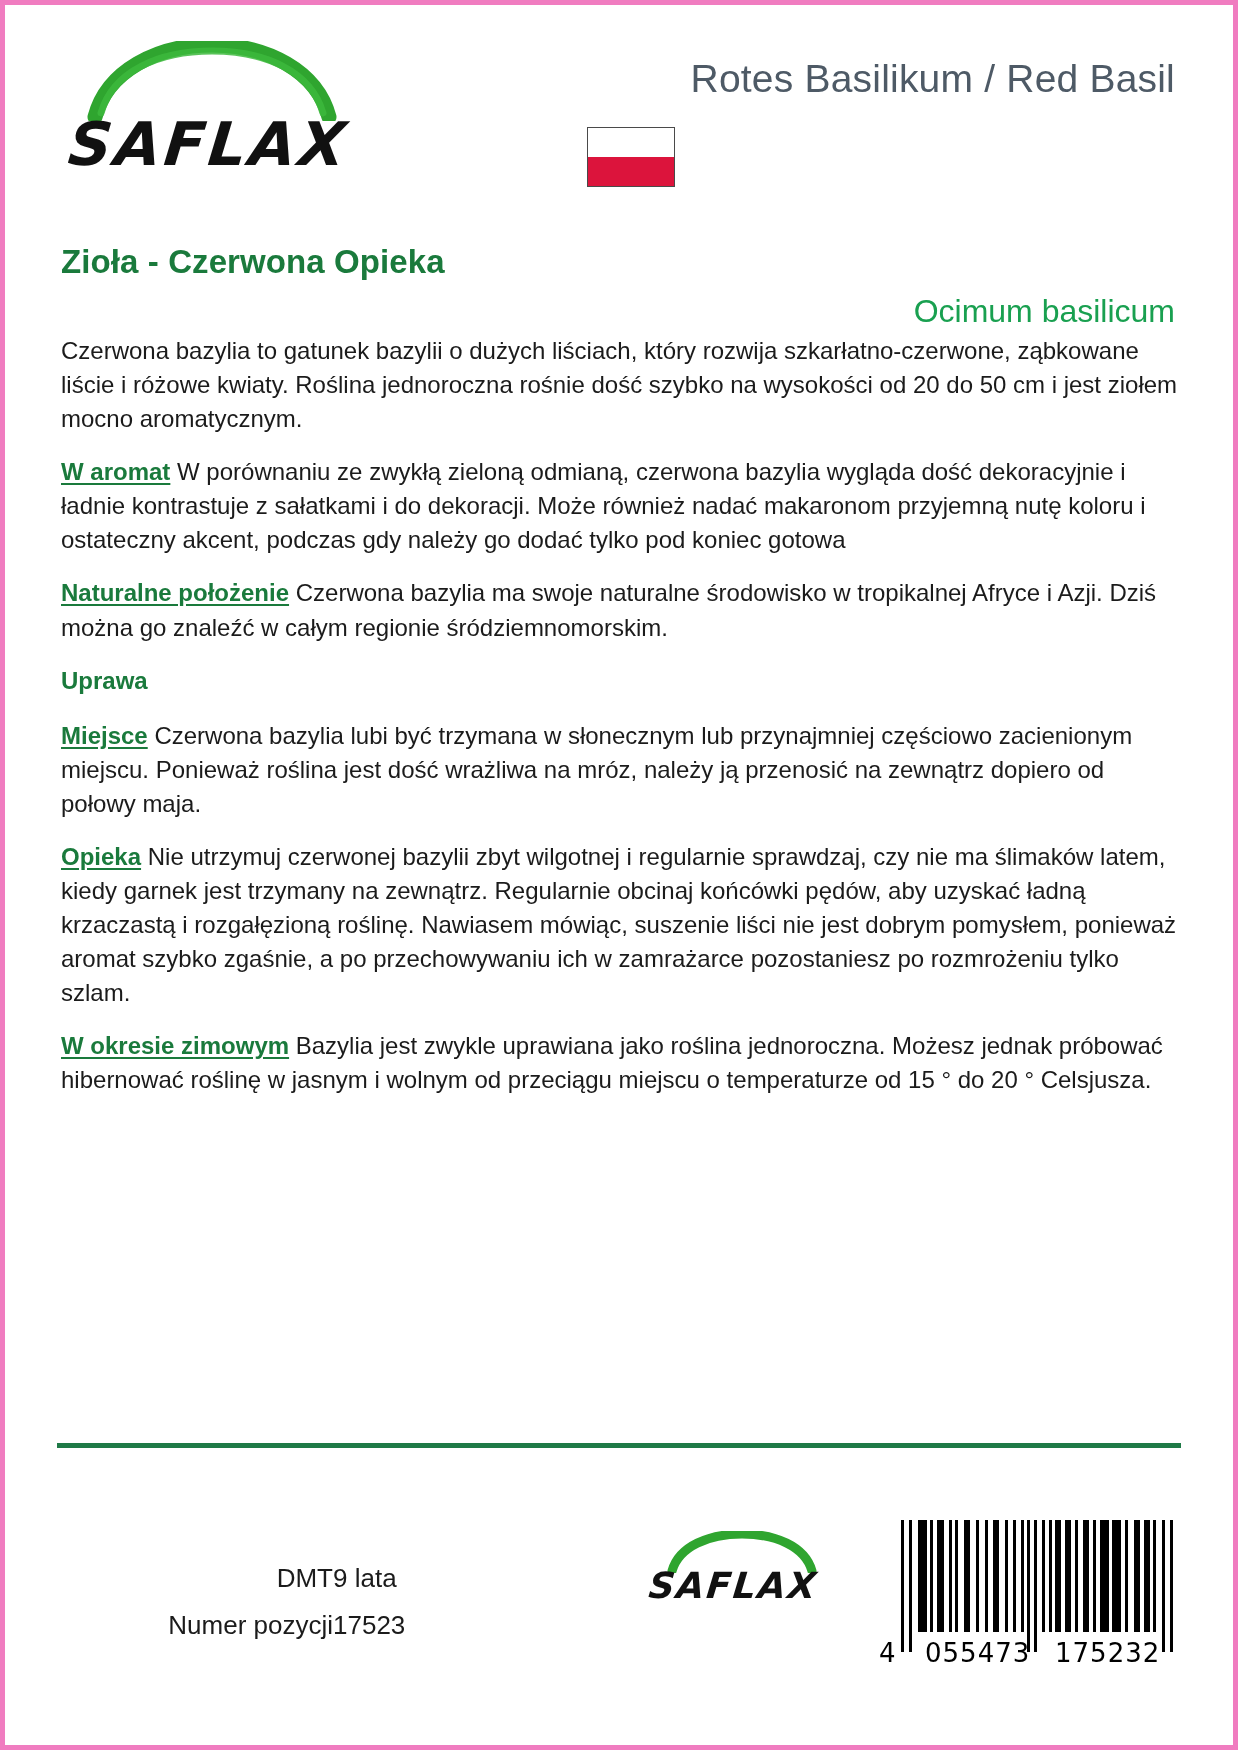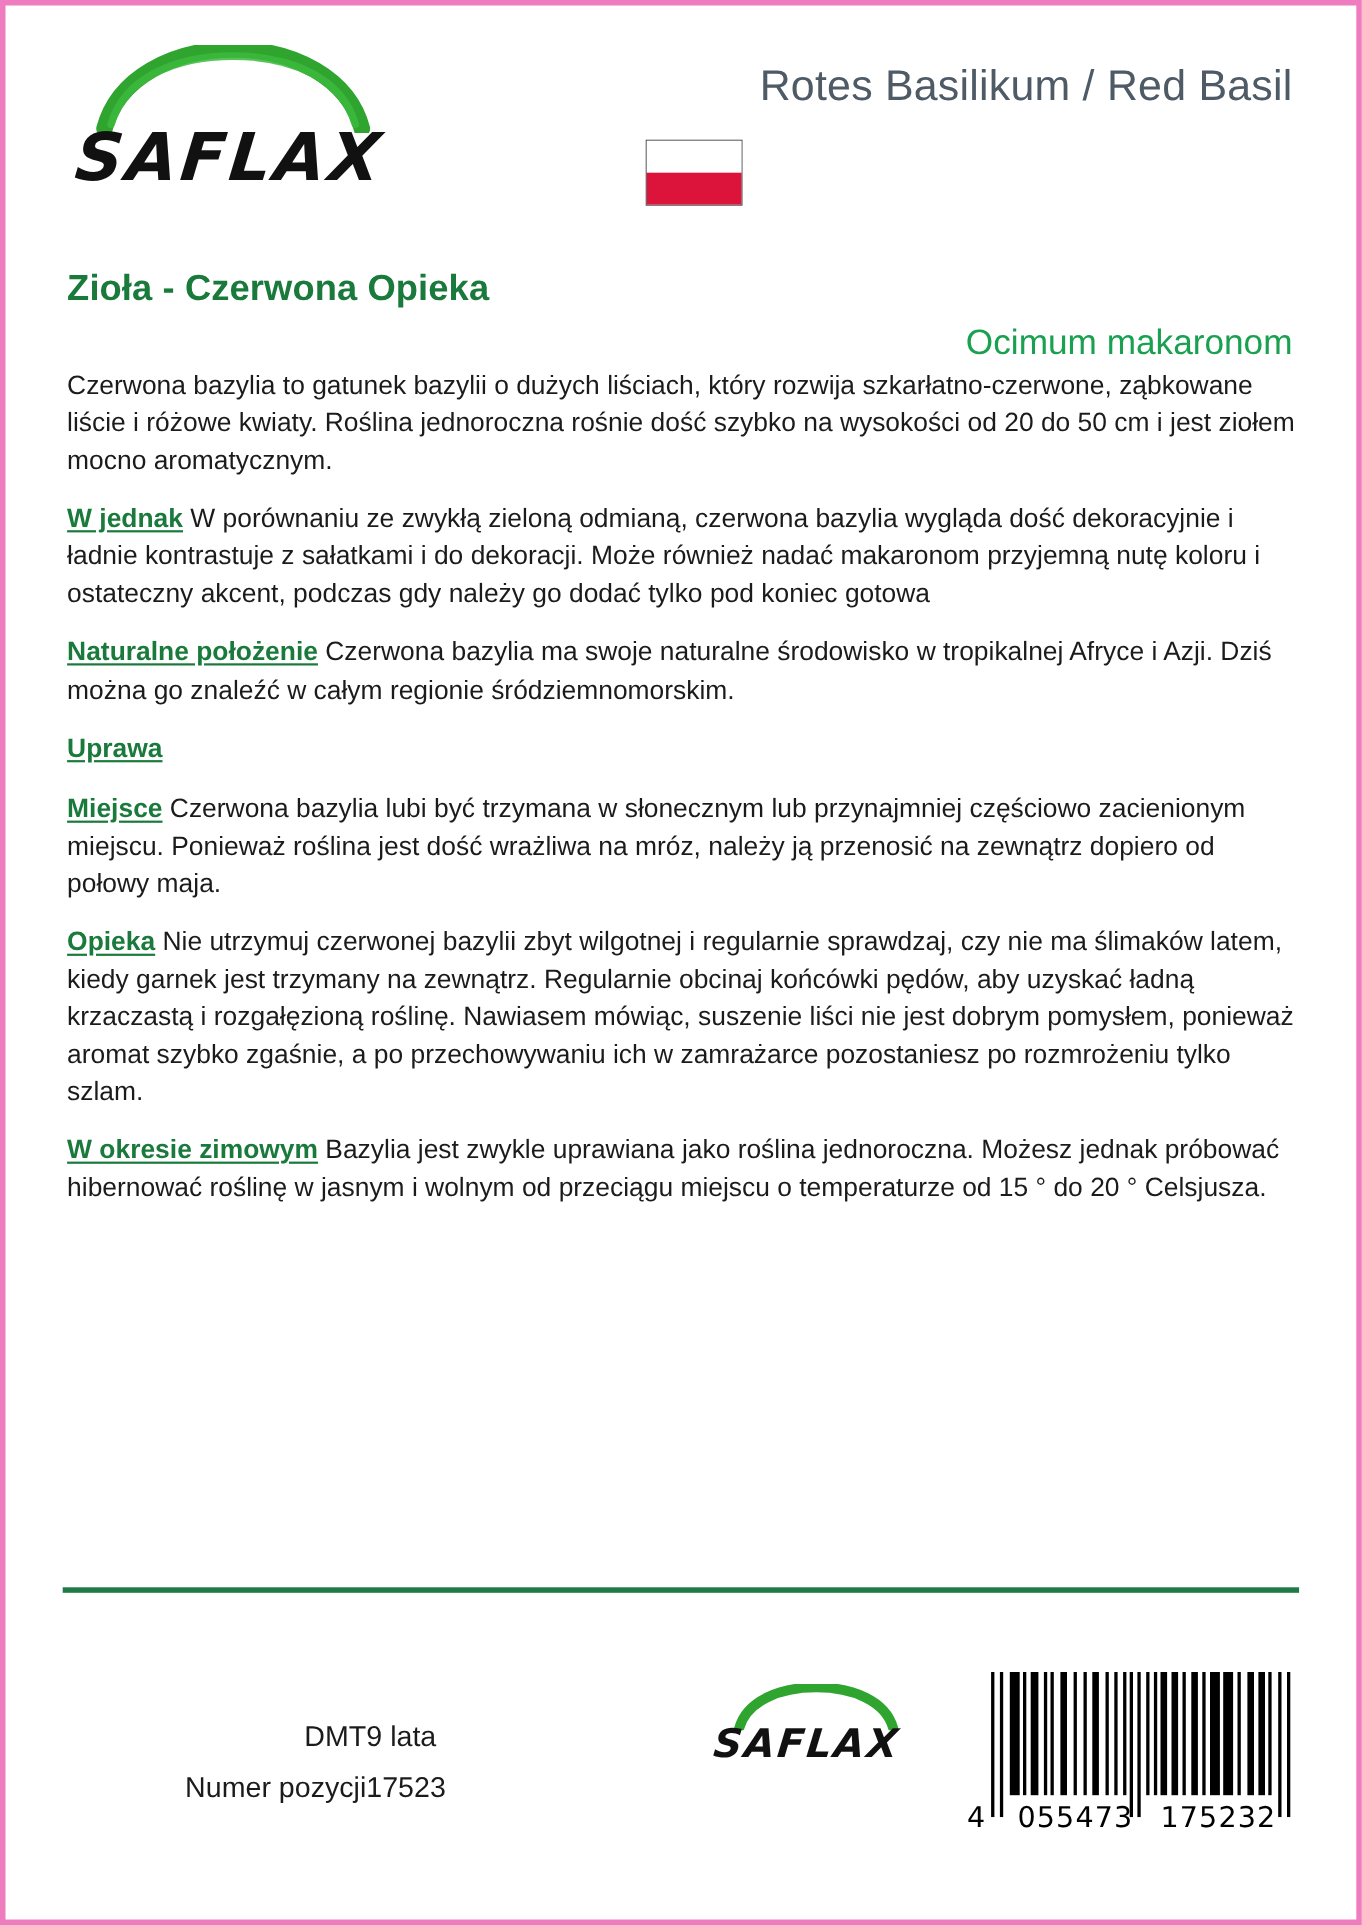--- a/index.html
+++ b/index.html
@@ -62,21 +62,21 @@
     text-align:left;
   }
   .body p{margin:0 0 19px 0;}
   .body p:last-child{margin-bottom:0;}
   .hdr{
     color:#1a7a3c;font-weight:700;
     text-decoration:underline;text-underline-offset:3px;
   }
   .hdr-line{
     color:#1a7a3c;font-weight:700;
-    text-decoration:underline;text-underline-offset:3px;
+    text-underline-offset:3px;
     display:inline-block;margin-bottom:2px;
   }
   .sec-head{margin:0 0 14px 0;}
 
   
   .divider{
     position:absolute;left:52px;right:52px;top:1438px;
     height:5px;background:#1f7a47;
   }
 
@@ -130,27 +130,27 @@
 
       <div class="flag">
         <div class="stripe" style="background:#ffffff"></div>
         <div class="stripe" style="background:#dc143c"></div>
       </div>
 
       <div class="brand-title">Rotes Basilikum / Red Basil</div>
     </div>
 
     <div class="plant-title">Zioła - Czerwona Opieka</div>
-    <div class="latin">Ocimum makaronom</div>
+    <div class="latin">Ocimum basilicum</div>
 
     <div class="body">
 
       <p>Czerwona bazylia to gatunek bazylii o dużych liściach, który rozwija szkarłatno-czerwone, ząbkowane liście i różowe kwiaty. Roślina jednoroczna rośnie dość szybko na wysokości od 20 do 50 cm i jest ziołem mocno aromatycznym.</p>
 
-      <p><span class="hdr">W jednak</span> <span>W porównaniu ze zwykłą zieloną odmianą, czerwona bazylia wygląda dość dekoracyjnie i ładnie kontrastuje z sałatkami i do dekoracji. Może również nadać makaronom przyjemną nutę koloru i ostateczny akcent, podczas gdy należy go dodać tylko pod koniec gotowa</span></p>
+      <p><span class="hdr">W aromat</span> <span>W porównaniu ze zwykłą zieloną odmianą, czerwona bazylia wygląda dość dekoracyjnie i ładnie kontrastuje z sałatkami i do dekoracji. Może również nadać makaronom przyjemną nutę koloru i ostateczny akcent, podczas gdy należy go dodać tylko pod koniec gotowa</span></p>
 
       <p><span class="hdr">Naturalne położenie</span> <span>Czerwona bazylia ma swoje naturalne środowisko w tropikalnej Afryce i Azji. Dziś można go znaleźć w całym regionie śródziemnomorskim.</span></p>
 
       <p class="sec-head"><span class="hdr-line">Uprawa</span></p>
 
       <p><span class="hdr">Miejsce</span> <span>Czerwona bazylia lubi być trzymana w słonecznym lub przynajmniej częściowo zacienionym miejscu. Ponieważ roślina jest dość wrażliwa na mróz, należy ją przenosić na zewnątrz dopiero od połowy maja.</span></p>
 
       <p><span class="hdr">Opieka</span> <span>Nie utrzymuj czerwonej bazylii zbyt wilgotnej i regularnie sprawdzaj, czy nie ma ślimaków latem, kiedy garnek jest trzymany na zewnątrz. Regularnie obcinaj końcówki pędów, aby uzyskać ładną krzaczastą i rozgałęzioną roślinę. Nawiasem mówiąc, suszenie liści nie jest dobrym pomysłem, ponieważ aromat szybko zgaśnie, a po przechowywaniu ich w zamrażarce pozostaniesz po rozmrożeniu tylko szlam.</span></p>
 
       <p><span class="hdr">W okresie zimowym</span> <span>Bazylia jest zwykle uprawiana jako roślina jednoroczna. Możesz jednak próbować hibernować roślinę w jasnym i wolnym od przeciągu miejscu o temperaturze od 15 ° do 20 ° Celsjusza.</span></p>

